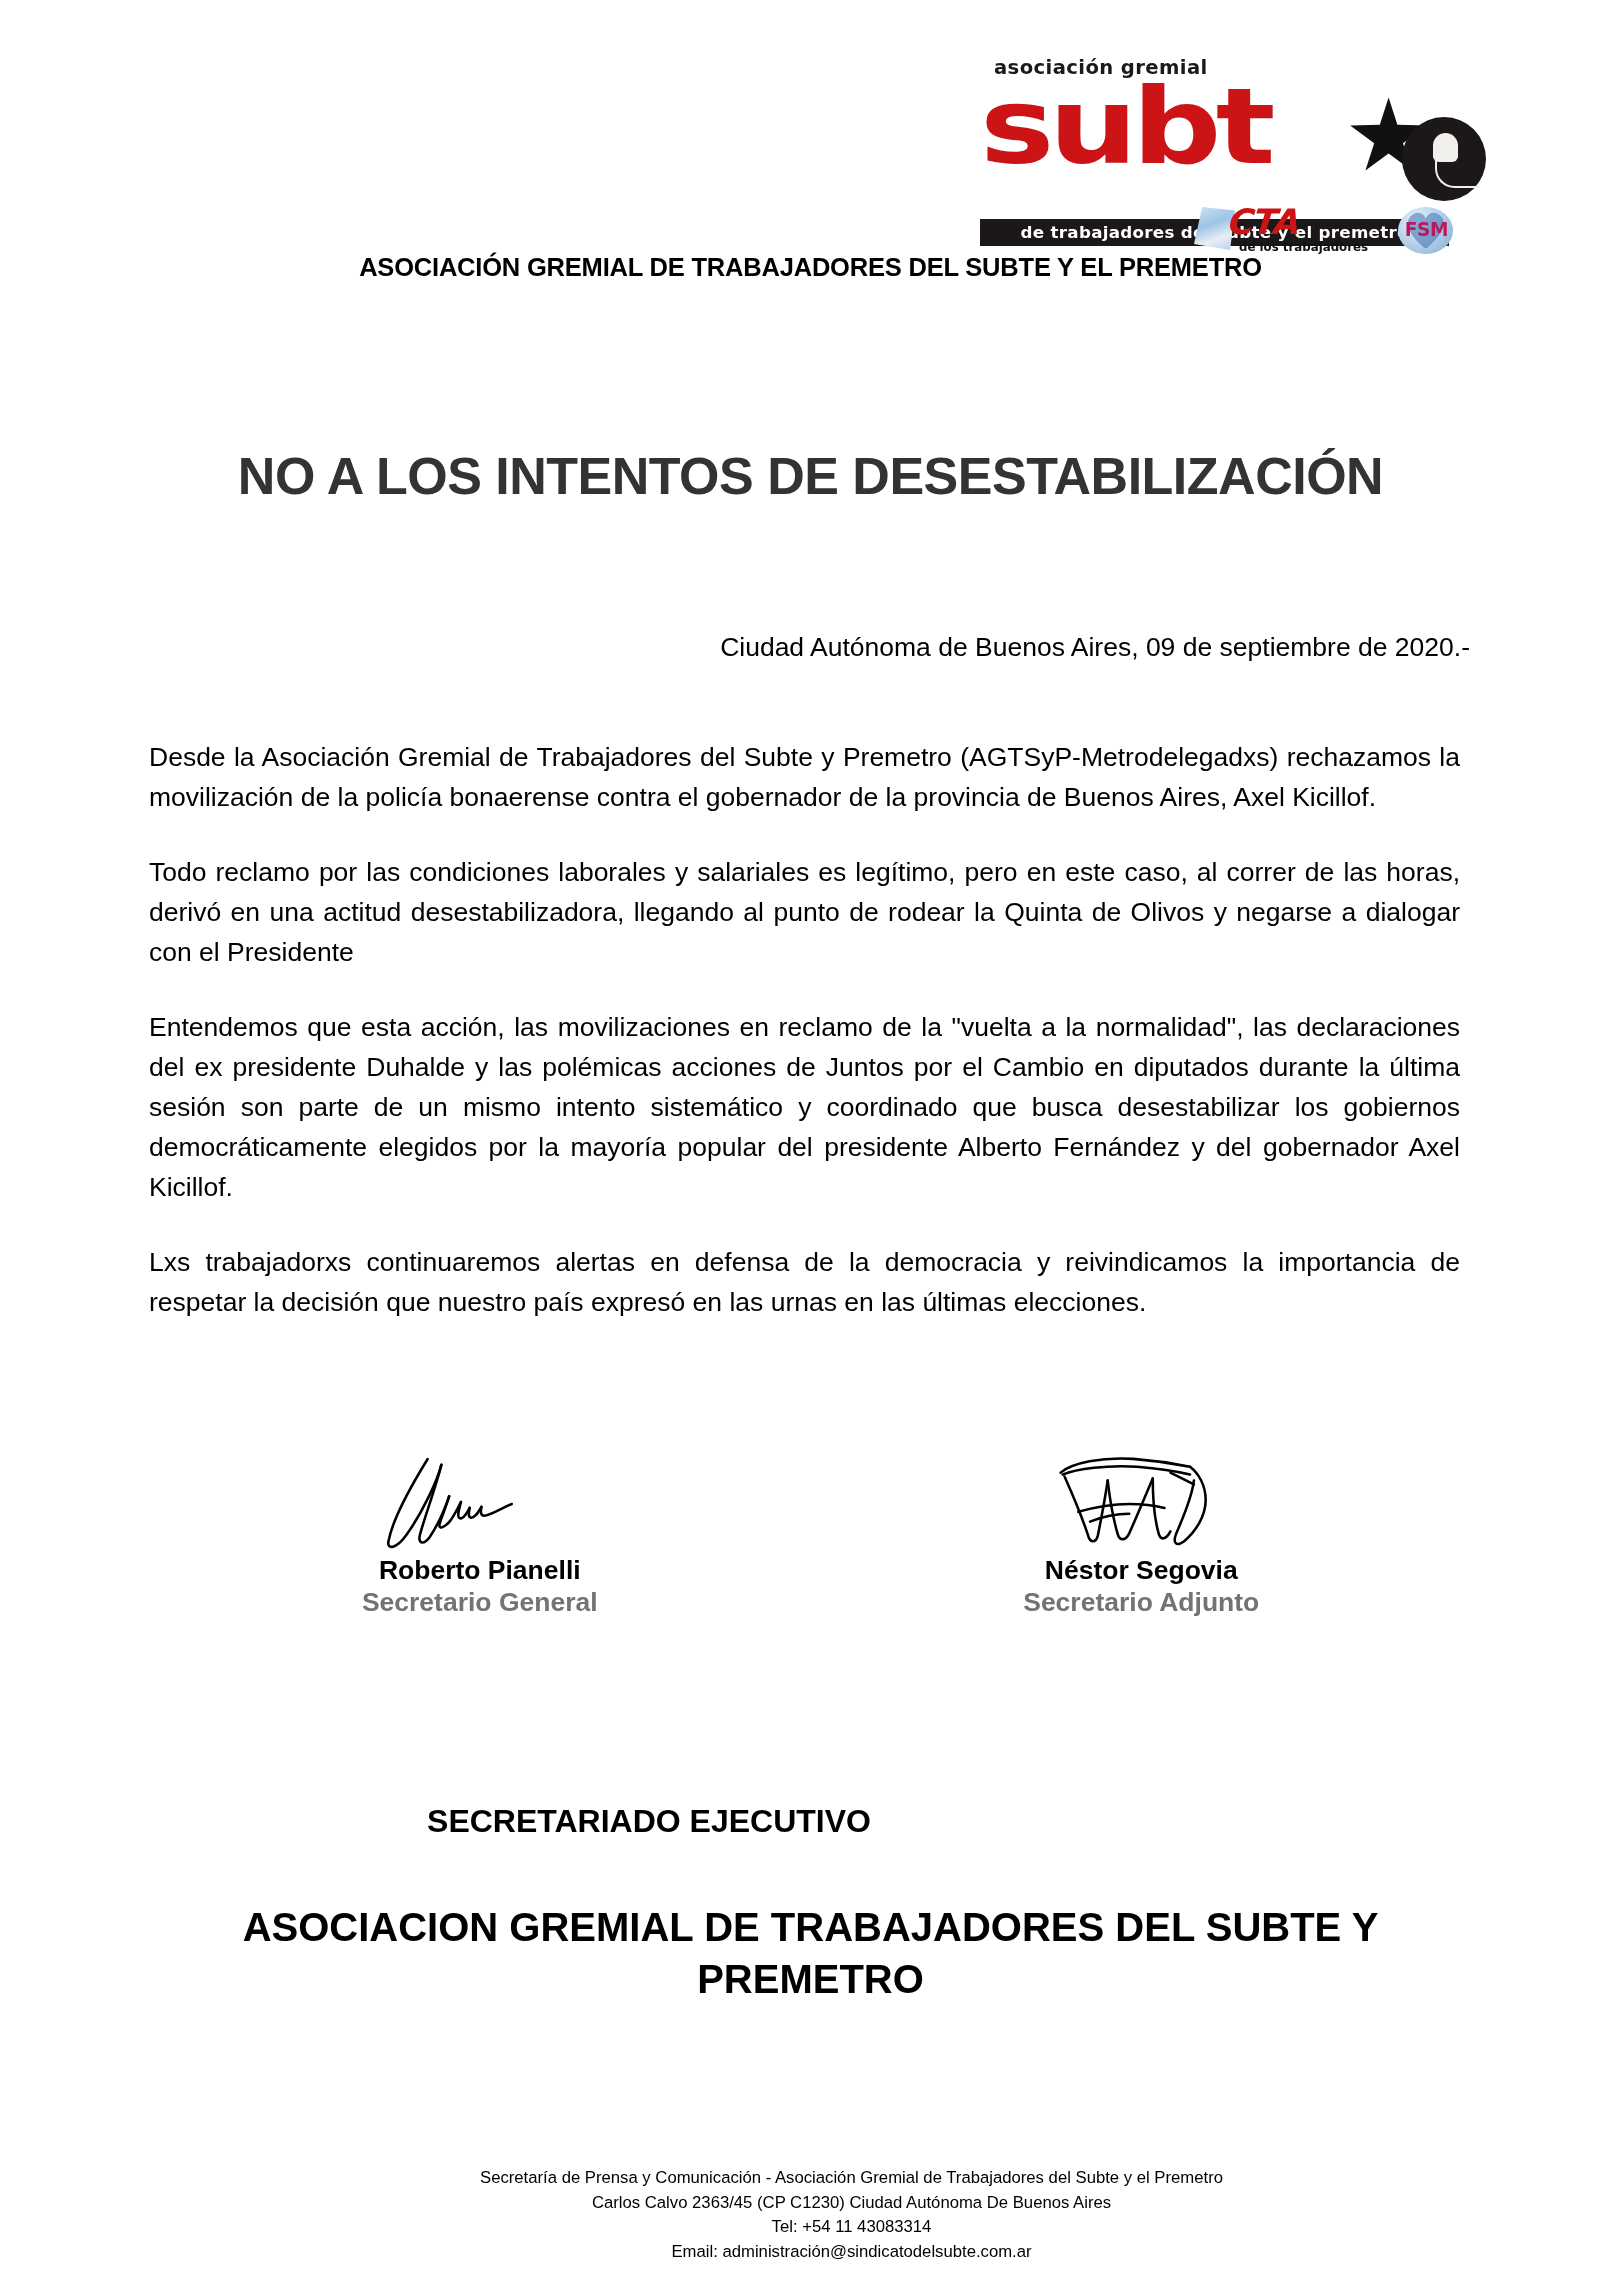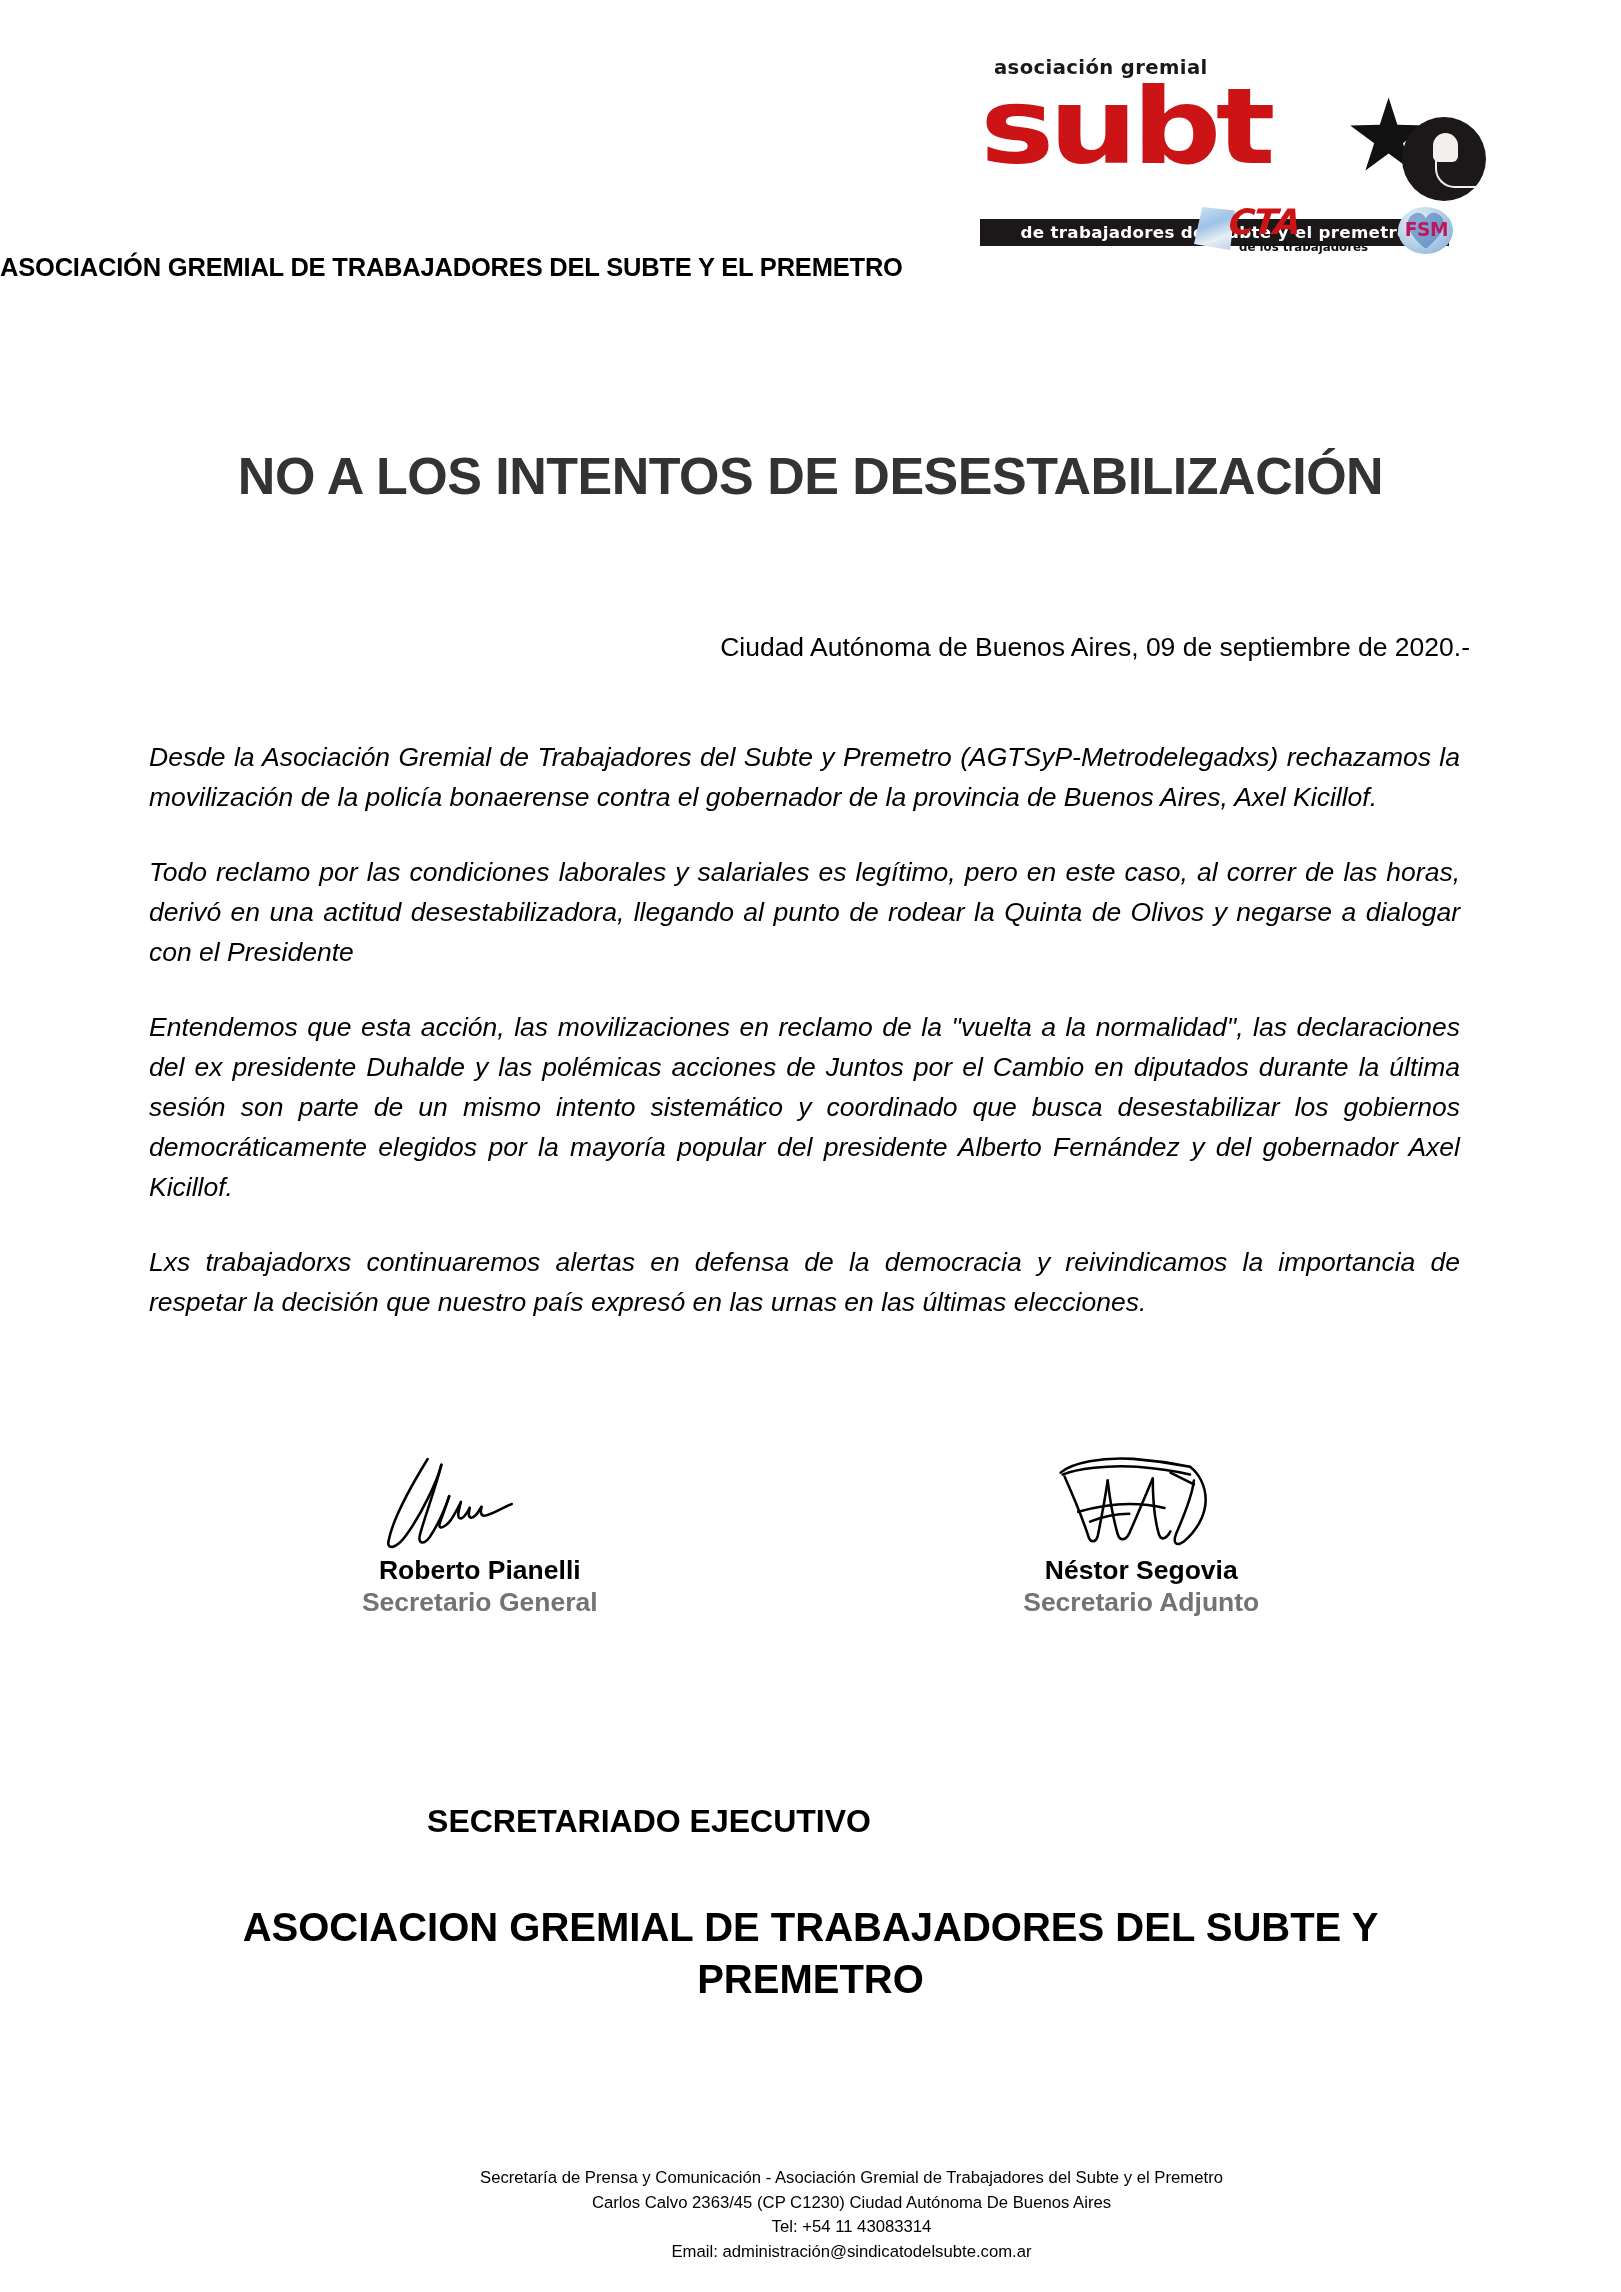--- a/index.html
+++ b/index.html
@@ -192,20 +192,21 @@
     color: #be185d;
     letter-spacing: -0.5px;
   }
 
   
   .org-header {
     position: absolute;
     top: 253px;
     left: 0;
     width: 1621px;
+    text-align: center;
     font-family: "Liberation Sans", sans-serif;
     font-weight: bold;
     font-size: 25.5px;
     letter-spacing: -0.2px;
     color: #000000;
   }
 
   
   .doc-title {
     position: absolute;
@@ -238,21 +239,20 @@
     left: 149px;
     width: 1323px;
   }
   .body-block p {
     margin: 0 12px 35px 0;
     font-size: 26.5px;
     line-height: 40px;
     text-align: justify;
     text-justify: inter-word;
     color: #000000;
-    font-style: italic;
   }
   .body-block p:last-child { margin-bottom: 0; }
 
   
   .sign-row {
     position: absolute;
     top: 1451px;
     left: 149px;
     width: 1323px;
     display: flex;

